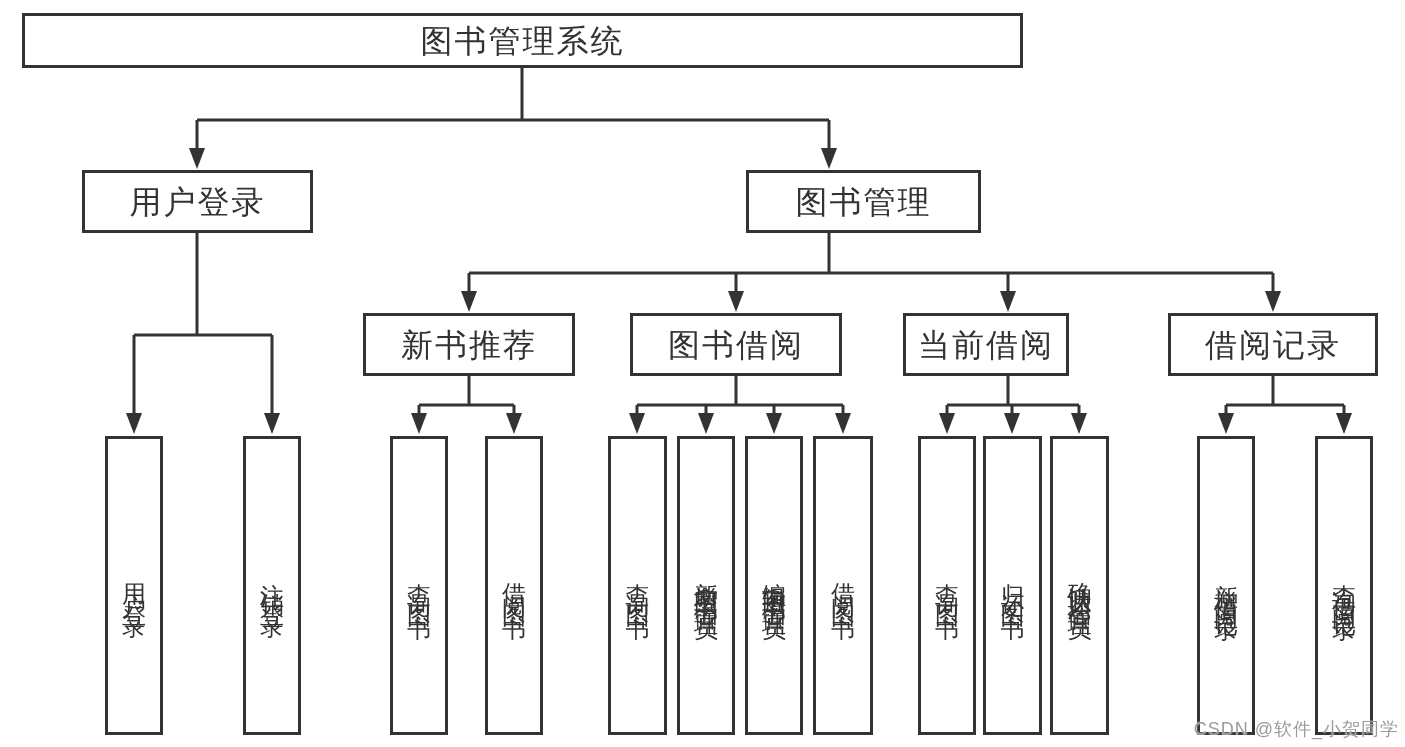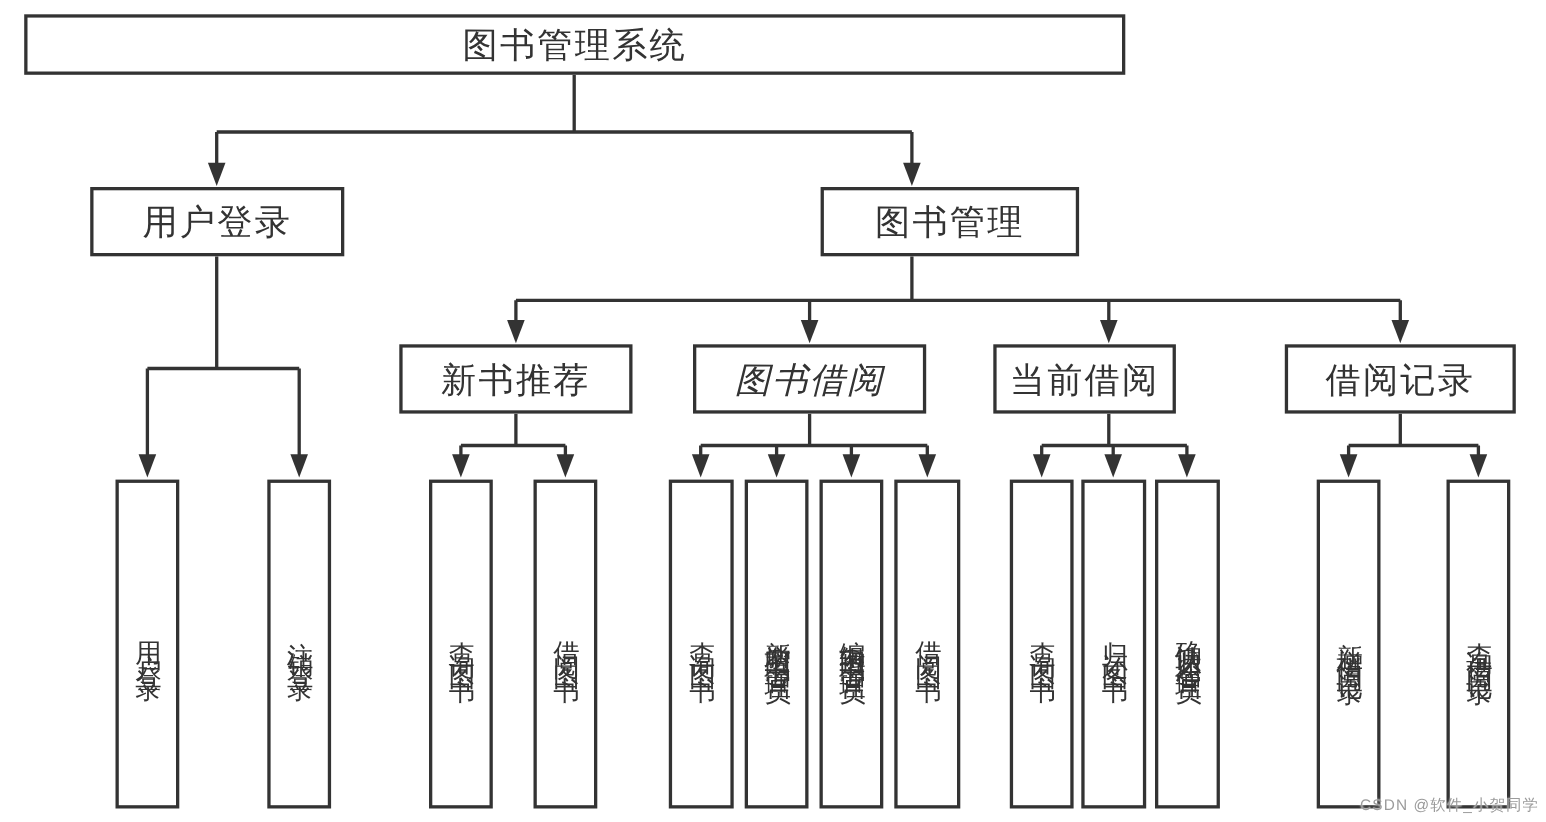--- a/index.html
+++ b/index.html
@@ -45,21 +45,21 @@
     line-height: 1;
     white-space: nowrap;
   }
   .v4 span { letter-spacing: 11px; }
   .v6 span { letter-spacing: 7px; }
   .v9 span { letter-spacing: 5px; }
   .watermark {
     position: absolute;
     right: 6px;
     bottom: 6px;
-    font-size: 14px;
+    font-size: 18px;
     color: #9b9b9b;
     text-shadow: 0 0 2px #ffffff;
     letter-spacing: 1px;
     white-space: nowrap;
   }
 </style>
 </head>
 <body>
 
 <div class="stage">
@@ -106,21 +106,21 @@
   <div class="node h" style="left:82px; top:170px; width:231px; height:63px;">
     <span>用户登录</span>
   </div>
   <div class="node h" style="left:712px; top:170px; width:235px; height:63px;margin-left:34px;">
     <span>图书管理</span>
   </div>
 
   <div class="node h" style="left:363px; top:313px; width:212px; height:63px;">
     <span>新书推荐</span>
   </div>
-  <div class="node h" style="left:630px; top:313px; width:212px; height:63px;font-style:italic;">
+  <div class="node h" style="left:630px; top:313px; width:212px; height:63px;">
     <span>图书借阅</span>
   </div>
   <div class="node h" style="left:903px; top:313px; width:166px; height:63px;">
     <span>当前借阅</span>
   </div>
   <div class="node h" style="left:1168px; top:313px; width:210px; height:63px;text-align:right;">
     <span>借阅记录</span>
   </div>
 
   <div class="node v v4" style="left:105px; top:436px; width:58px; height:299px;">

